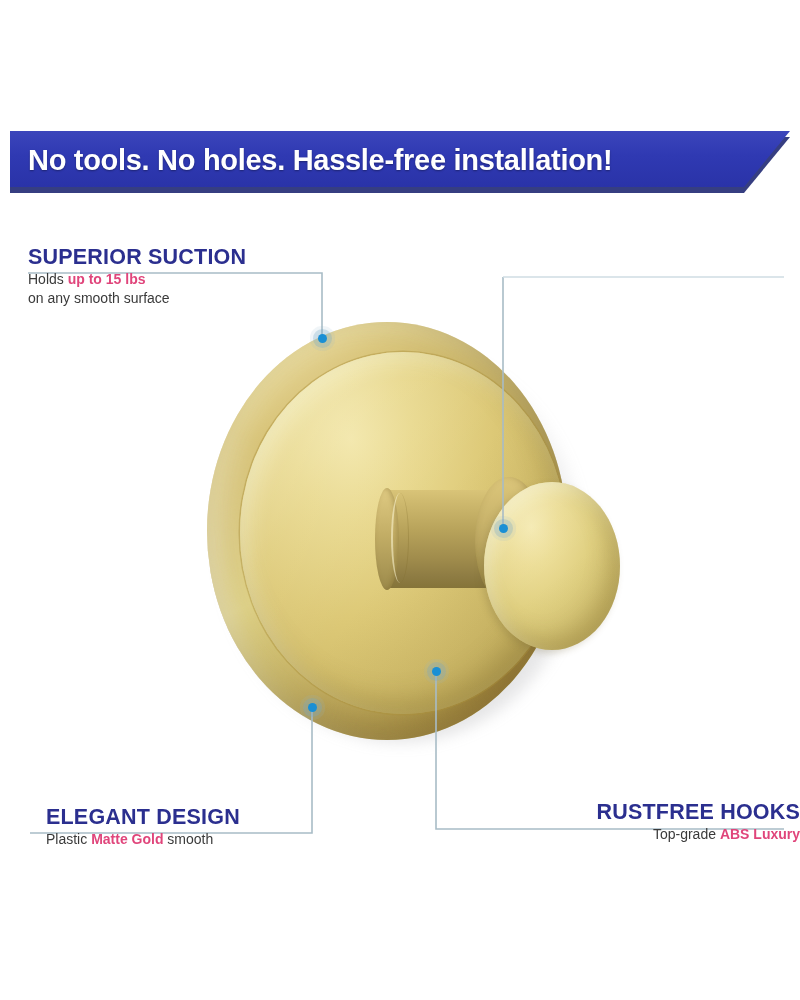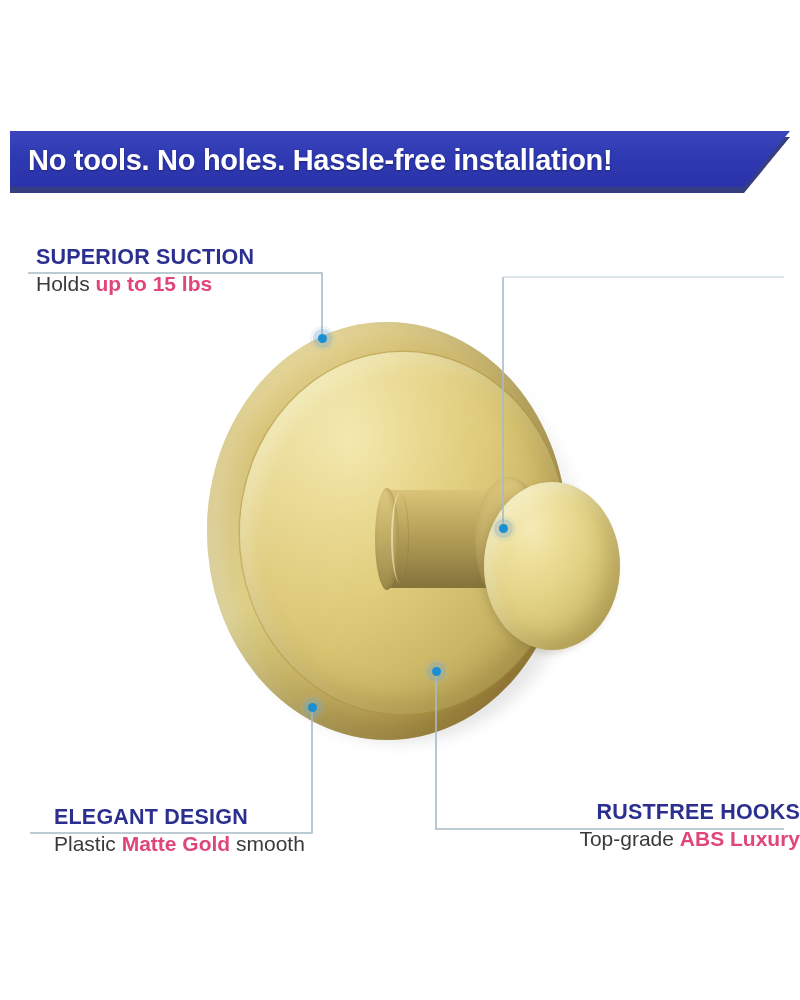--- a/index.html
+++ b/index.html
@@ -50,33 +50,33 @@
     line-height: 52px;
     color: #ffffff;
     font-size: 29px;
     font-weight: bold;
     letter-spacing: -0.3px;
     white-space: nowrap;
     text-shadow: 0 1px 2px rgba(0,0,0,.35);
   }
 
   
-  .callout { position: absolute; margin-left: 8px; }
+  .callout { position: absolute; }
 
   .callout .headline {
     color: #2b2f8f;
     font-size: 21.5px;
     font-weight: bold;
     letter-spacing: .2px;
     white-space: nowrap;
     line-height: 1.1;
   }
   .callout .sub {
     color: #3a3a3a;
-    font-size: 21px;
+    font-size: 14px;
     line-height: 1.35;
     white-space: nowrap;
   }
   .callout .sub b { color: #e0457b; font-weight: bold; }
 
   .callout.right .headline,
   .callout.right .sub { text-align: right; }
 
   #callout-superior-suction { left: 28px; top: 246px; }
   #callout-twist-lock       { right: 16px; top: 246px; }
@@ -282,20 +282,21 @@
   <div class="dot" style="left:318px; top:334px;"></div>
   <div class="dot" style="left:499px; top:524px;"></div>
   <div class="dot" style="left:308px; top:703px;"></div>
   <div class="dot" style="left:432px; top:667px;"></div>
 
   <div class="callout left" id="callout-superior-suction">
     <div class="headline">SUPERIOR SUCTION</div>
     <div class="sub">
       <span>Holds </span><b>up to 15 lbs</b>
     </div>
+    <div class="sub">on any smooth surface</div>
   </div>
 
 
   <div class="callout left" id="callout-elegant-design">
     <div class="headline">ELEGANT DESIGN</div>
     <div class="sub">
       <span>Plastic </span><b>Matte Gold</b><span> smooth</span>
     </div>
   </div>
 

